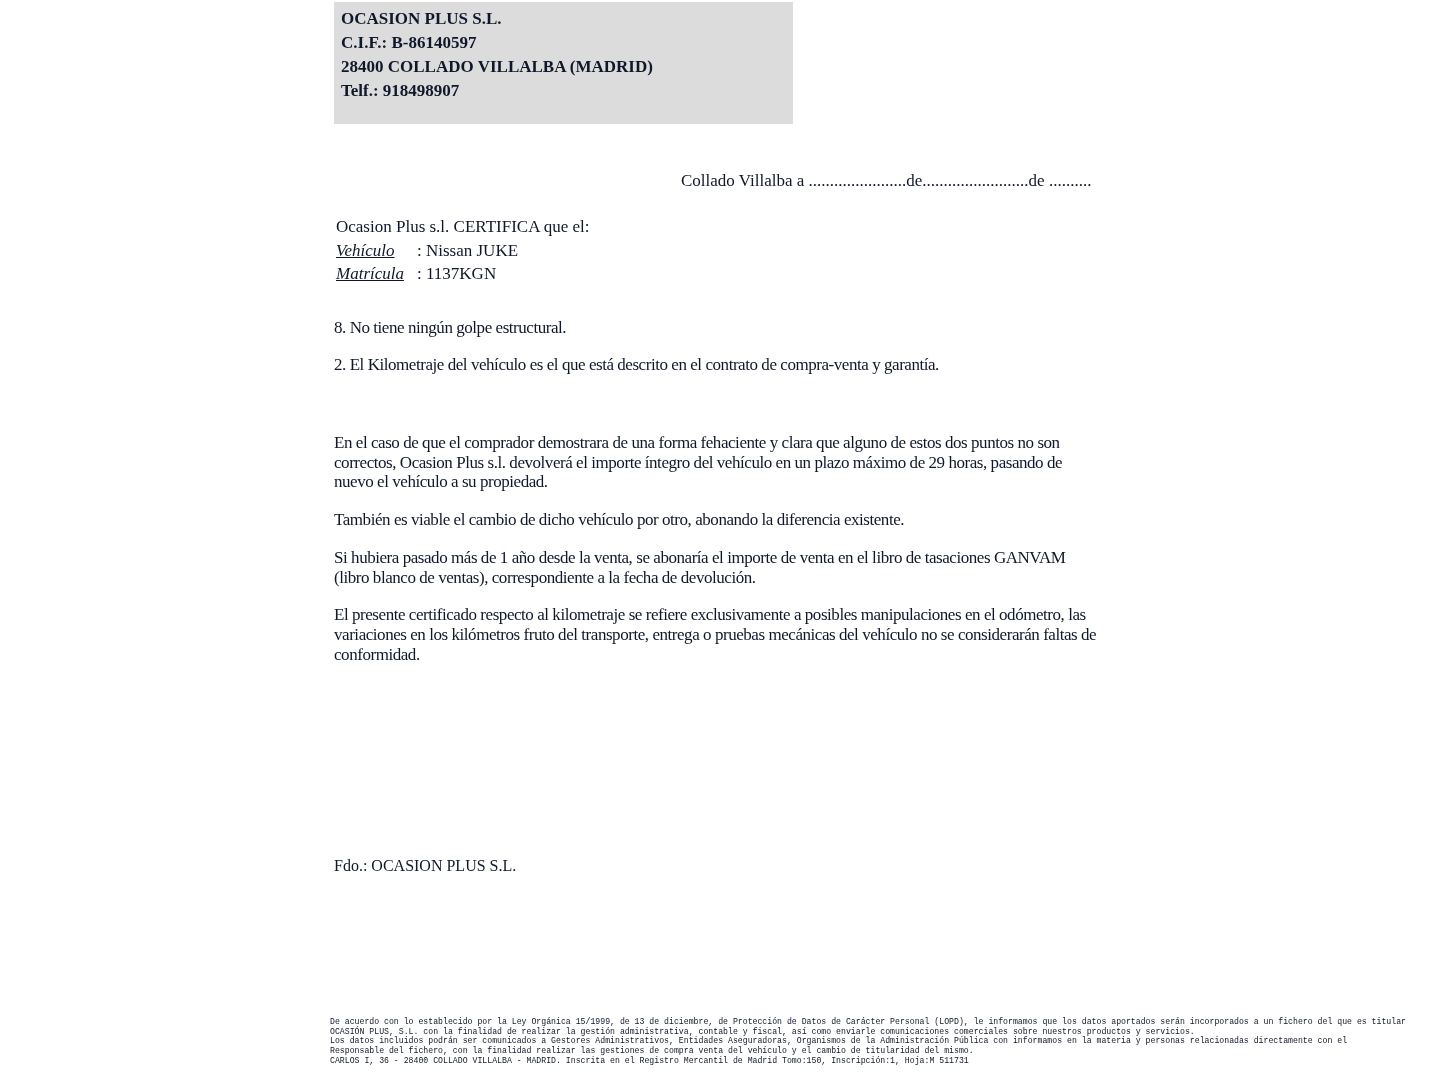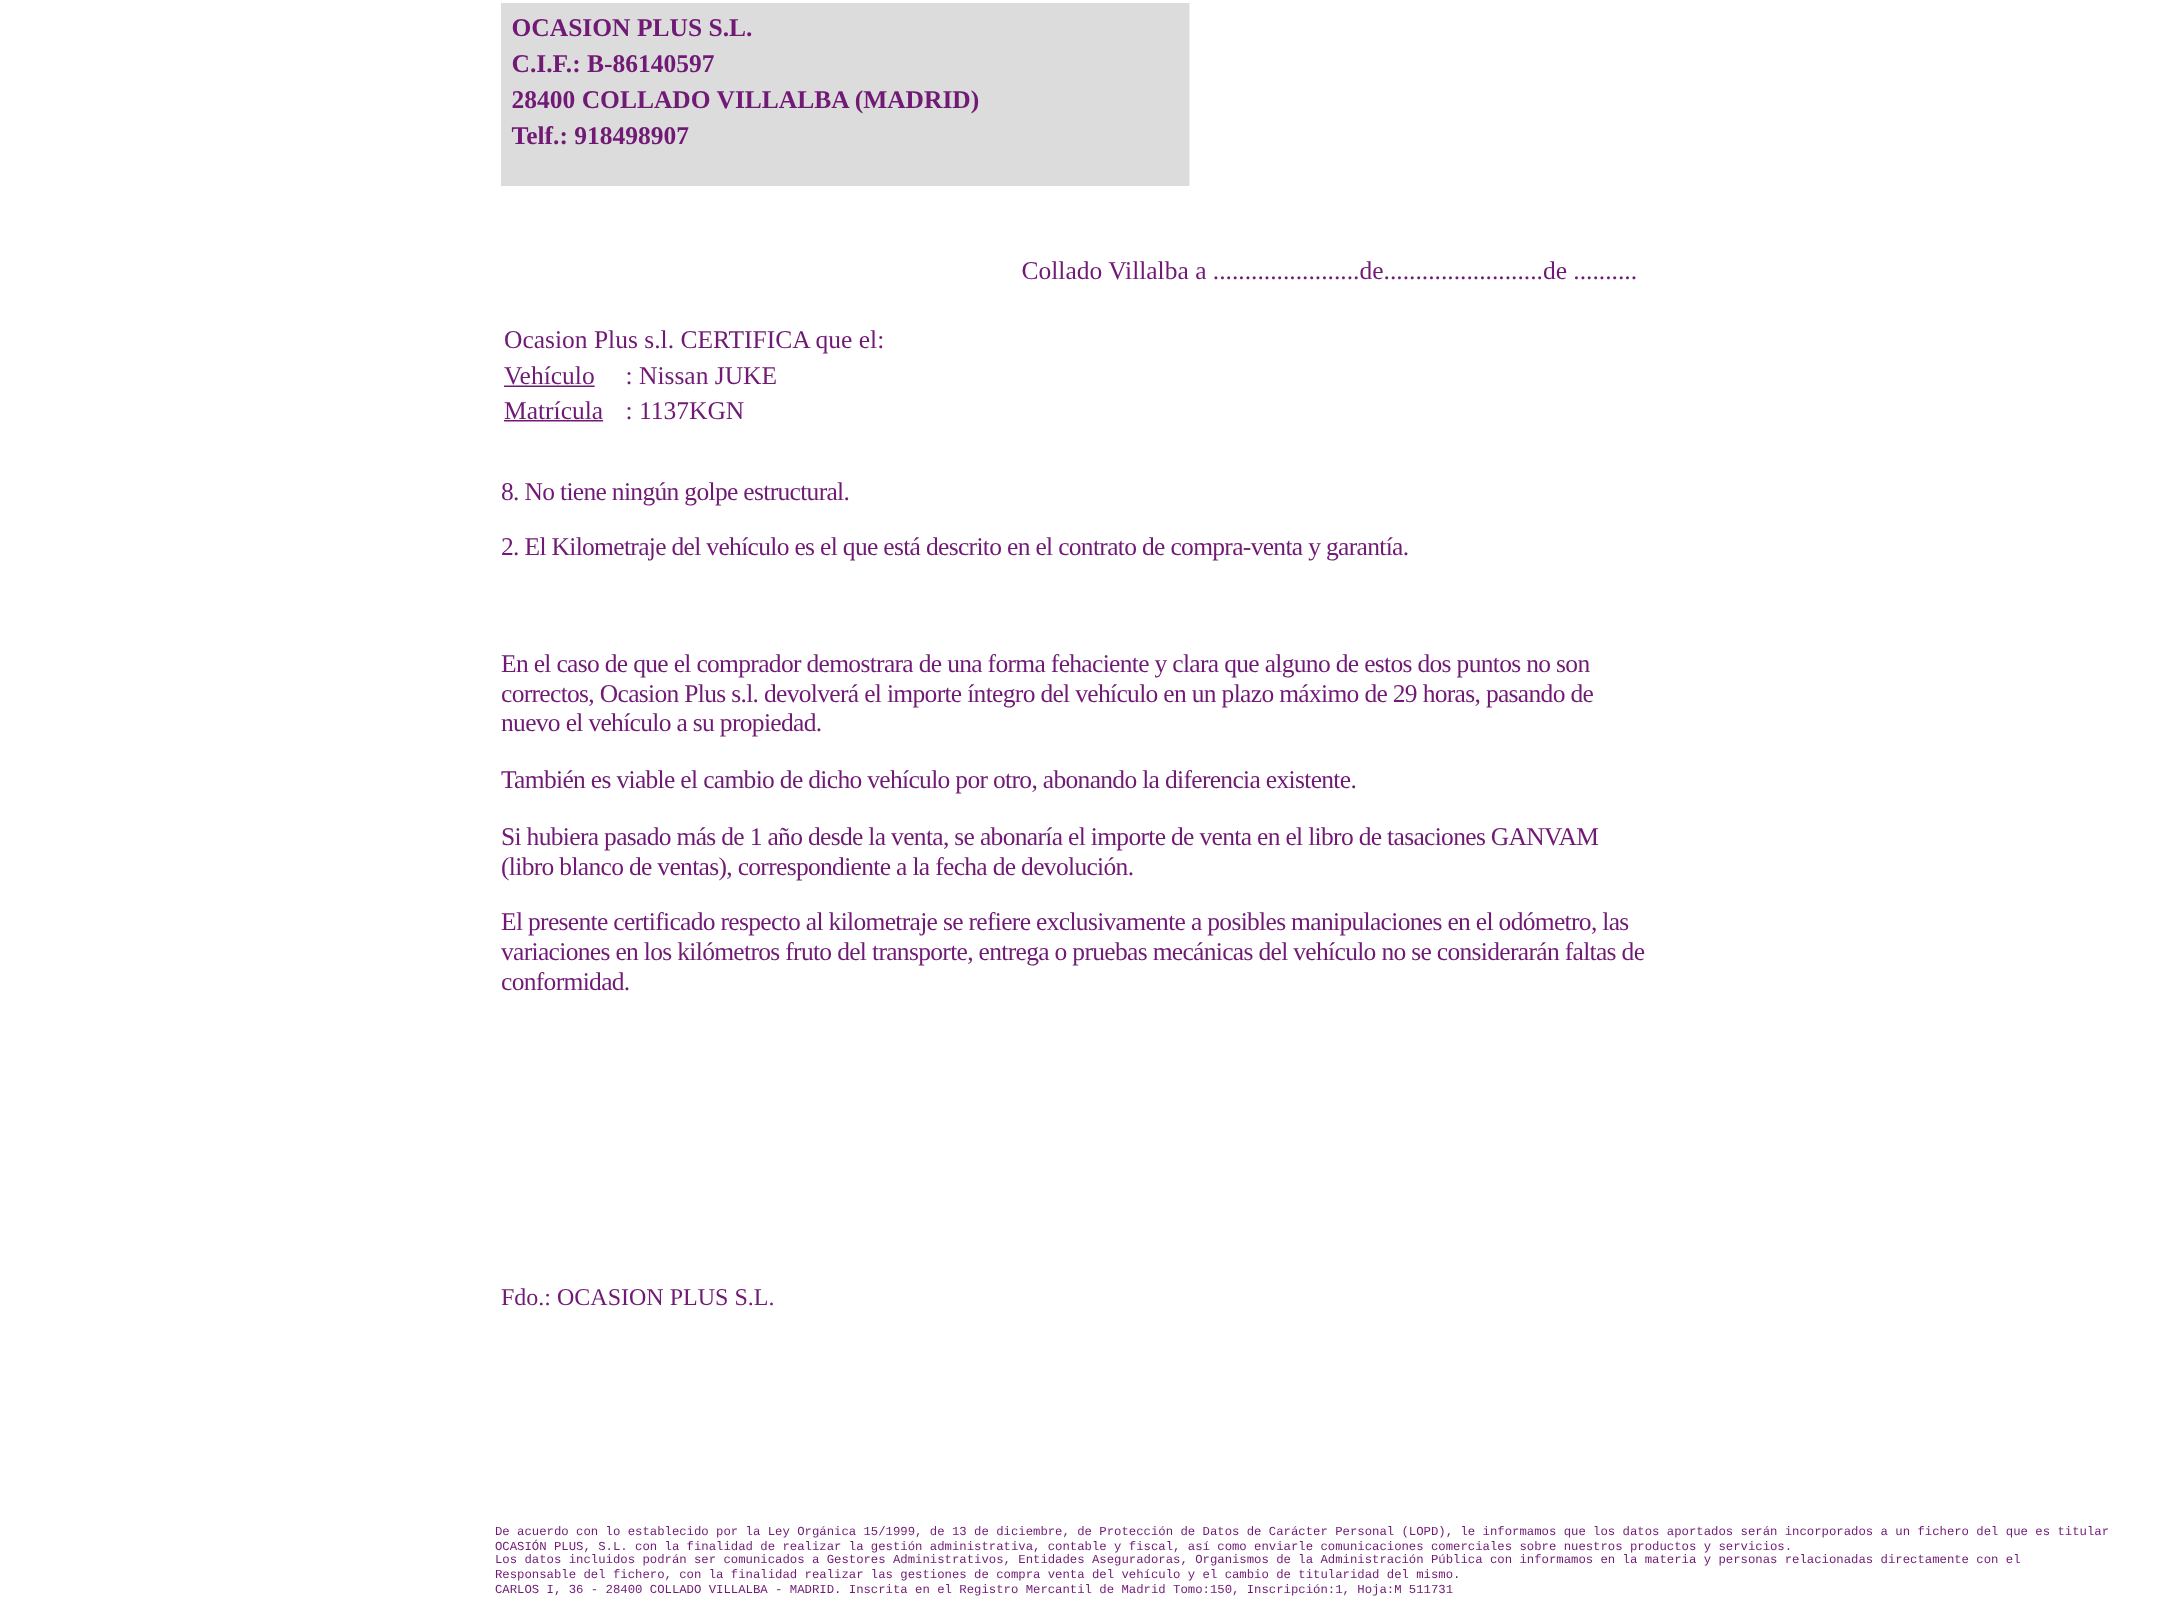--- a/index.html
+++ b/index.html
@@ -1,21 +1,21 @@
 <!DOCTYPE html>
 <html><head>
 <meta charset="utf-8">
 <style>
   html, body { margin: 0; padding: 0; background: #ffffff; }
   .page {
     position: relative;
     width: 1440px;
     height: 1080px;
     background: #ffffff;
-    color: #701a75;
+    color: #0f172a;
     font-family: "Liberation Serif", "DejaVu Serif", serif;
     overflow: hidden;
   }
 
   
   .header-box {
     position: absolute;
     left: 334px;
     top: 2px;
     width: 459px;
@@ -42,21 +42,21 @@
   }
 
   
   .certifica {
     position: absolute;
     left: 336px;
     top: 215px;
     font-size: 17px;
     line-height: 23.5px;
   }
-  .cert-row .labelw { display: inline-block; width: 81px; }
+  .cert-row .labelw { display: inline-block; width: 81px; font-style: italic; }
   .cert-row .u { text-decoration: underline; }
 
   
   .points {
     position: absolute;
     left: 334px;
     top: 318px;
     width: 766px;
     font-size: 17px;
     line-height: 19.7px;

